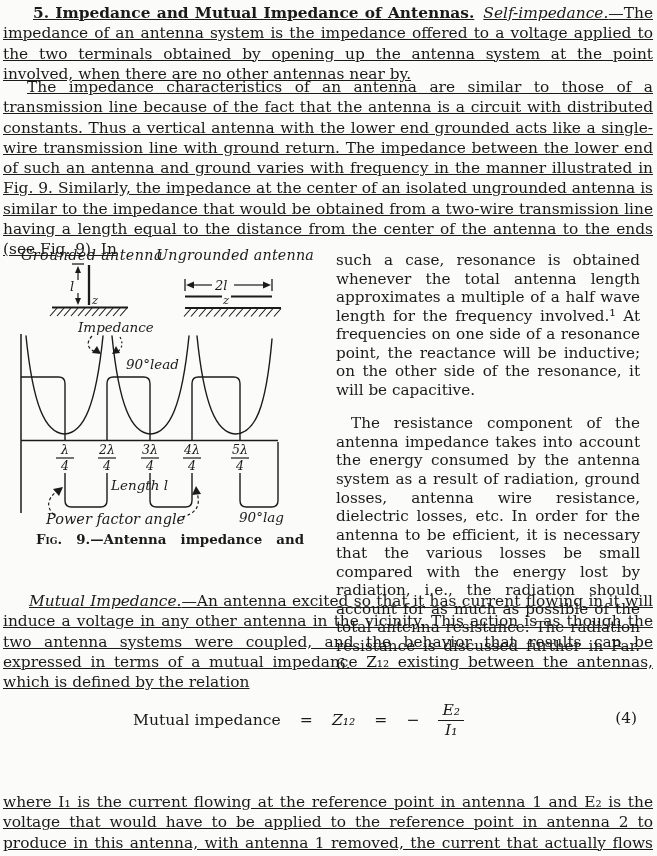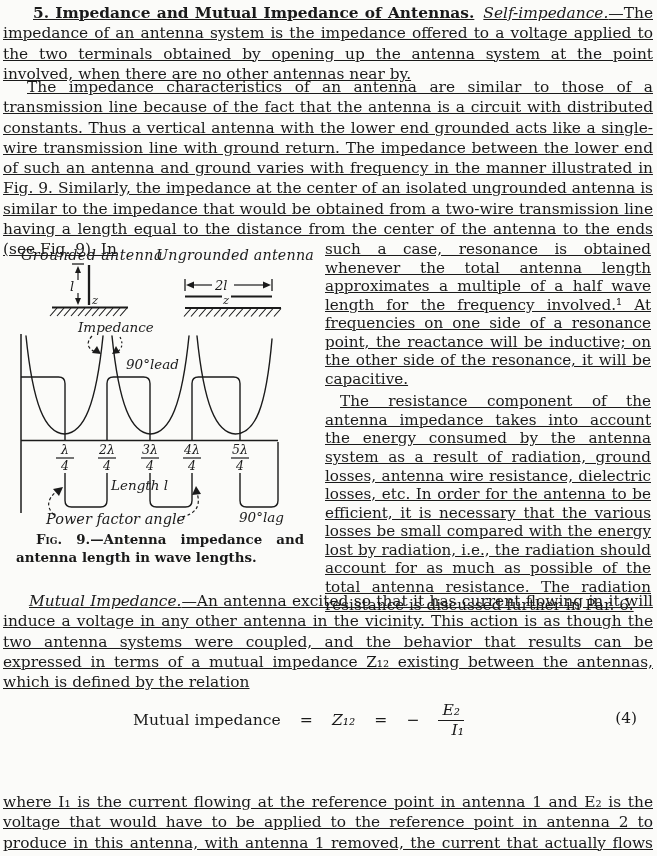--- a/index.html
+++ b/index.html
@@ -5,33 +5,33 @@
   html,body{margin:0;padding:0;}
   body{width:657px;height:856px;background:#fbfbf9;font-family:"DejaVu Serif",serif;color:#1a1a1a;}
   .page{position:relative;width:657px;height:856px;overflow:hidden;}
   .para{position:absolute;left:3px;width:650px;font-size:15.4px;line-height:20.3px;text-align:justify;margin:0;text-decoration:underline;}
   .bold{font-weight:bold;}
   .it{font-style:italic;}
   .gap{display:inline-block;width:9px;}
   #p1{top:3px;text-indent:30px;}
   #p2{top:77px;text-indent:24px;}
   #textcol{position:absolute;left:321px;top:236px;width:334px;font-size:15.2px;line-height:18.55px;text-align:justify;}
-  #textcol p{margin:4px;text-decoration:underline;}
+  #textcol p{margin:15px;}
   #colp2{text-indent:15px;}
   #figsvg{position:absolute;left:0;top:244px;}
   #caption{position:absolute;left:16px;top:531px;width:288px;font-size:13.4px;line-height:17.6px;font-weight:bold;}
   .cap-just{text-align:justify;text-align-last:justify;}
   .cap-indent{text-indent:20px;}
   .smallcaps{font-variant:small-caps;}
   #mutual{top:591px;text-indent:26px;}
   #equation{position:absolute;left:0;top:696px;width:657px;height:48px;}
   .eqrow{position:absolute;left:0;right:60px;top:0;height:48px;display:flex;justify-content:center;align-items:center;gap:19px;font-size:15.6px;}
   .frac{display:inline-block;text-align:center;font-style:italic;line-height:1.05;}
   .fnum{display:block;border-bottom:1.4px solid #1a1a1a;padding:0 4px 1px;}
-  .fden{display:block;padding-top:1px;text-align:right;}
+  .fden{display:block;padding-top:1px;}
   #eqnum{position:absolute;right:20px;top:13px;font-size:15.4px;}
   #final{top:792px;}
   text{fill:#1b1b1b;}
   .hand{font-style:italic;font-family:"DejaVu Serif",serif;}
 </style>
 </head>
 <body>
 
 <div class="page">
 
@@ -136,21 +136,20 @@
       <polygon points="63,487 53,489 59,496" stroke="none"></polygon>
       <path d="M182 517 Q203 512, 197 493" fill="none" stroke-dasharray="3 2.5" stroke-width="1.2"></path>
       <polygon points="192,495 201,494 196,486" stroke="none"></polygon>
     </g>
     <text class="hand" x="46" y="524" font-size="14.5">Power factor angle</text>
     <text class="hand" x="239" y="522" font-size="13.5">90°lag</text>
   </svg>
 
   <div id="caption">
     <div class="cap-just cap-indent"><span class="smallcaps">Fig. 9.</span><span>—Antenna impedance and</span></div>
-    <div>antenna length in wave lengths.</div>
   </div>
 
   <div id="textcol">
     <p id="colp1">such a case, resonance is obtained whenever the total antenna length approximates a multiple of a half wave length for the frequency involved.¹ At frequencies on one side of a resonance point, the reactance will be inductive; on the other side of the resonance, it will be capacitive.</p>
     <p id="colp2">The resistance component of the antenna impedance takes into account the energy consumed by the antenna system as a result of radiation, ground losses, antenna wire resistance, dielectric losses, etc. In order for the antenna to be efficient, it is necessary that the various losses be small compared with the energy lost by radiation, i.e., the radiation should account for as much as possible of the total antenna resistance. The radiation resistance is discussed further in Par. 6.</p>
   </div>
 
   <p class="para" id="mutual"><span class="it">Mutual Impedance.</span><span>—An antenna excited so that it has current flowing in it will induce a voltage in any other antenna in the vicinity. This action is as though the two antenna systems were coupled, and the behavior that results can be expressed in terms of a mutual impedance Z₁₂ existing between the antennas, which is defined by the relation</span></p>
 
   <div id="equation">

